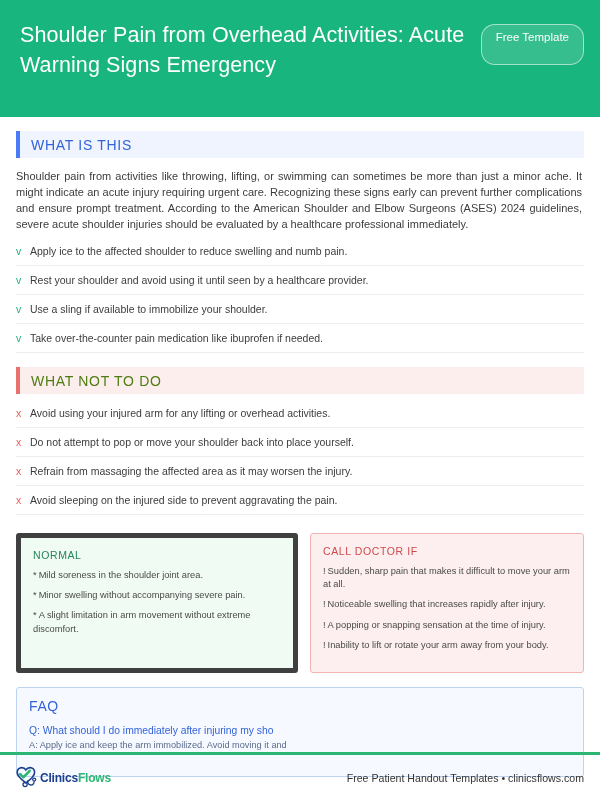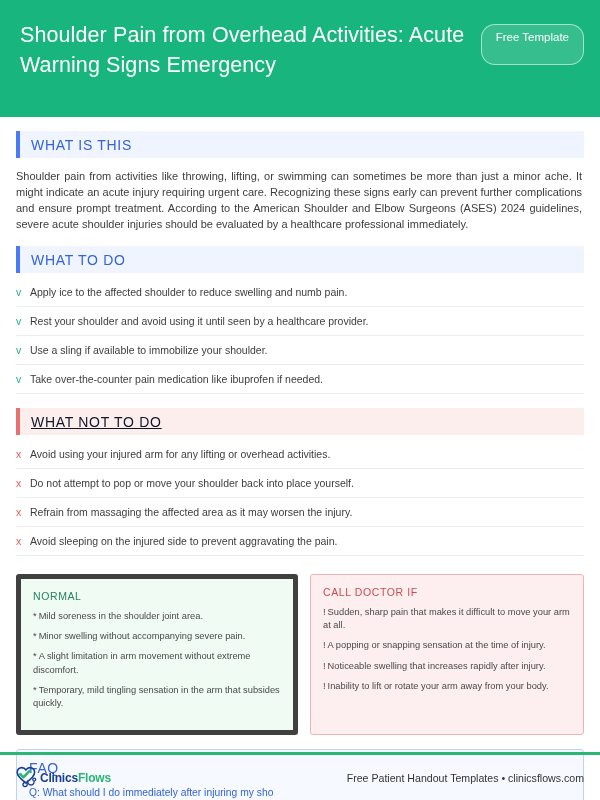--- a/index.html
+++ b/index.html
@@ -75,21 +75,21 @@
   .sec-head .label {
     font-size: 14px;
     letter-spacing: 0.7px;
     padding-left: 11px;
   }
   .sec-head.blue { background: #eff4fe; }
   .sec-head.blue .bar { background: #4a7bf7; }
   .sec-head.blue .label { color: #3463d8; }
   .sec-head.red { background: #fdeeee; }
   .sec-head.red .bar { background: #e8716f; }
-  .sec-head.red .label { color: #0f172a; text-decoration: underline; }
+  .sec-head.red .label { color: #4d7c0f; }
 
   
   .intro {
     font-size: 11px;
     line-height: 16px;
     color: #3c3c3c;
     margin: 10px 0 0 0;
     text-align: justify;
     padding-right: 2px;
   }
@@ -228,24 +228,20 @@
   </div>
 
   <div class="content">
 
     <div class="sec-head blue">
       <span class="bar"></span>
       <span class="label">WHAT IS THIS</span>
     </div>
     <p class="intro">Shoulder pain from activities like throwing, lifting, or swimming can sometimes be more than just a minor ache. It might indicate an acute injury requiring urgent care. Recognizing these signs early can prevent further complications and ensure prompt treatment. According to the American Shoulder and Elbow Surgeons (ASES) 2024 guidelines, severe acute shoulder injuries should be evaluated by a healthcare professional immediately.</p>
 
-    <div class="sec-head blue">
-      <span class="bar"></span>
-      <span class="label">WHAT TO DO</span>
-    </div>
     <div class="clist">
       <div class="crow ok">
         <span class="mk">v</span>
         <span class="txt">Apply ice to the affected shoulder to reduce swelling and numb pain.</span>
       </div>
       <div class="crow ok">
         <span class="mk">v</span>
         <span class="txt">Rest your shoulder and avoid using it until seen by a healthcare provider.</span>
       </div>
       <div class="crow ok">
@@ -287,35 +283,32 @@
         <div class="box-title">NORMAL</div>
         <div class="box-item">
           <span class="bmk">*</span><span>Mild soreness in the shoulder joint area.</span>
         </div>
         <div class="box-item">
           <span class="bmk">*</span><span>Minor swelling without accompanying severe pain.</span>
         </div>
         <div class="box-item">
           <span class="bmk">*</span><span>A slight limitation in arm movement without extreme discomfort.</span>
         </div>
-        <div class="box-item">
-          <span class="bmk">*</span><span>Temporary, mild tingling sensation in the arm that subsides quickly.</span>
-        </div>
       </div>
 
       <div class="box red">
         <div class="box-title">CALL DOCTOR IF</div>
         <div class="box-item">
           <span class="bmk">!</span><span>Sudden, sharp pain that makes it difficult to move your arm at all.</span>
         </div>
         <div class="box-item">
+          <span class="bmk">!</span><span>Noticeable swelling that increases rapidly after injury.</span>
+        </div>
+        <div class="box-item">
           <span class="bmk">!</span><span>A popping or snapping sensation at the time of injury.</span>
-        </div>
-        <div class="box-item">
-          <span class="bmk">!</span><span>Noticeable swelling that increases rapidly after injury.</span>
         </div>
         <div class="box-item">
           <span class="bmk">!</span><span>Inability to lift or rotate your arm away from your body.</span>
         </div>
       </div>
     </div>
 
     <div class="faq">
       <div class="faq-title">FAQ</div>
       <div class="faq-q">Q: What should I do immediately after injuring my sho</div>

